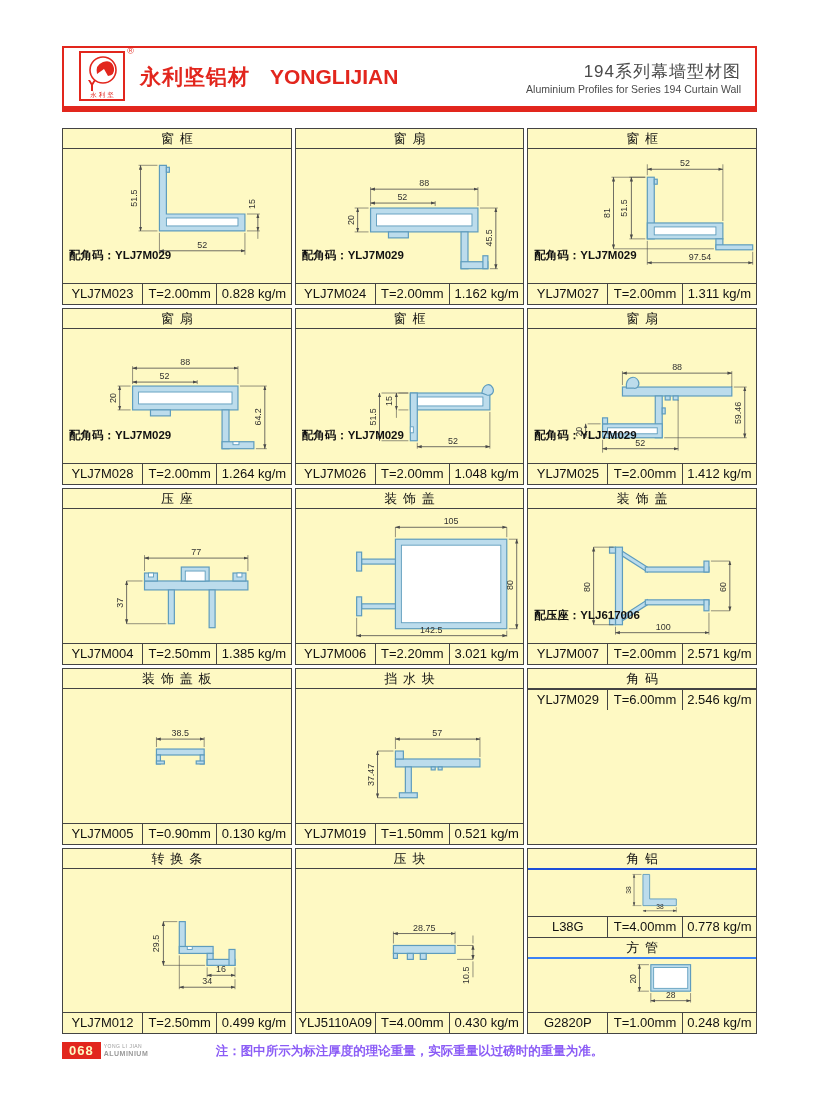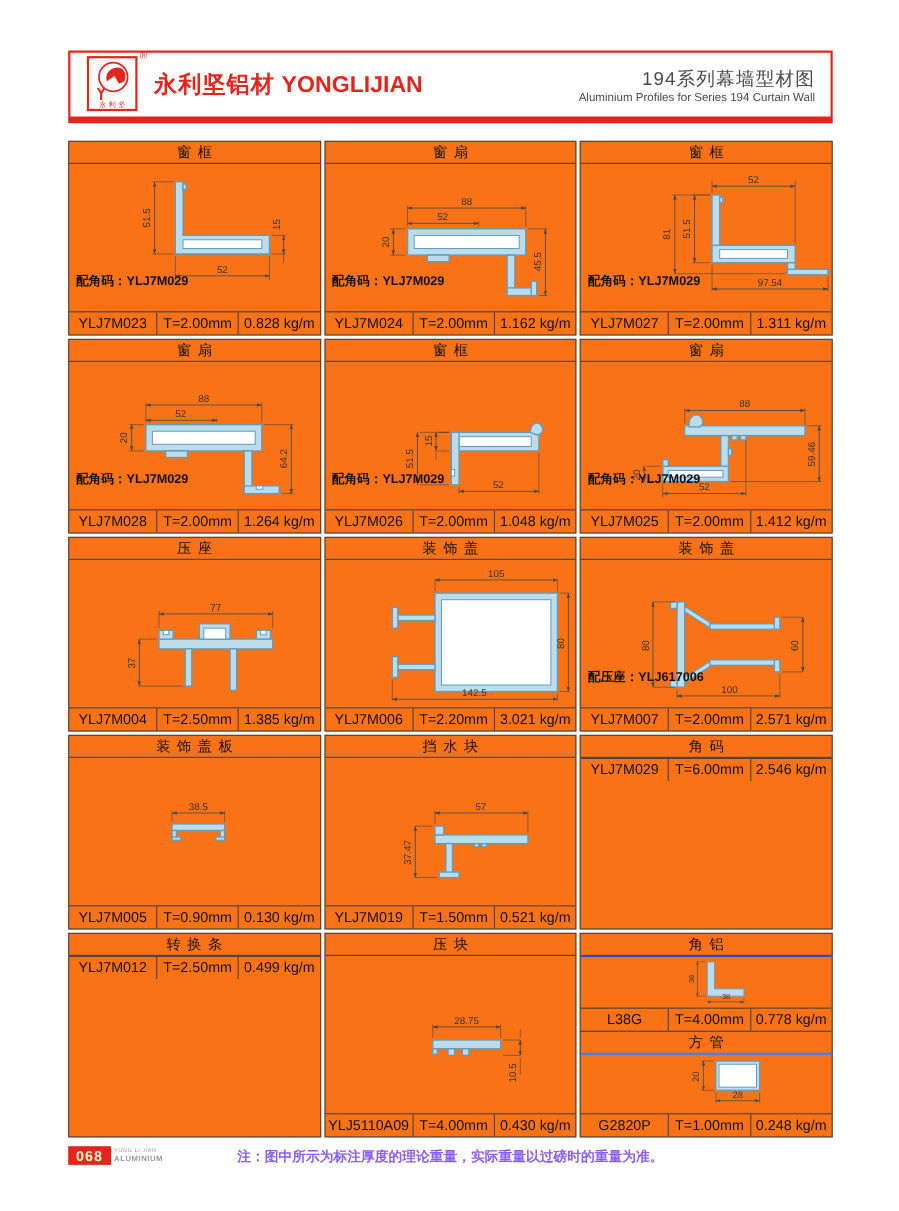--- a/index.html
+++ b/index.html
@@ -4,28 +4,28 @@
 <style>
   html,body{margin:0;padding:0;background:#fff;}
   body{width:817px;height:1101px;position:relative;font-family:"Liberation Sans",sans-serif;color:#111;}
   .page{position:absolute;left:62px;top:46px;width:695px;}
 
   
   .header-box{border:2px solid #e2261d;border-bottom:6px solid #e2261d;height:58px;display:flex;align-items:center;padding:0 14px;box-sizing:content-box;background:#fff;}
   .logo-wrap{position:relative;width:50px;height:54px;flex:0 0 auto;}
   .reg{position:absolute;right:-6px;top:-4px;color:#e2261d;font-size:9px;}
   .brand{margin-left:12px;color:#e2261d;font-weight:bold;font-size:21px;letter-spacing:1px;white-space:nowrap;}
-  .brand .en{margin-left:6px;letter-spacing:0;}
+  .brand .en{margin-left:20px;letter-spacing:0;}
   .titles{margin-left:auto;text-align:right;}
   .title-cn{font-size:17px;color:#4a4a4a;letter-spacing:1px;}
   .title-en{font-size:10.5px;color:#4a4a4a;margin-top:0;}
 
   
   .grid{margin-top:16px;display:grid;grid-template-columns:1fr 1fr 1fr;grid-template-rows:177px 177px 177px 177px 186px;gap:3px;}
-  .cell{border:1px solid #444;display:flex;flex-direction:column;background:#f97316;min-height:0;}
+  .cell{border:1px solid #444;display:flex;flex-direction:column;background:#fef9c3;min-height:0;}
   .cell-title{height:19px;line-height:19px;text-align:center;font-size:13px;letter-spacing:0.45em;text-indent:0.45em;border-bottom:1px solid #444;flex:0 0 auto;}
   .drawing{flex:1 1 auto;position:relative;min-height:0;}
   .drawing svg{position:absolute;inset:0;width:100%;height:100%;}
   .note{position:absolute;left:6px;bottom:20px;font-size:11.5px;font-weight:bold;color:#111;}
   .data-row{flex:0 0 auto;height:20px;border-top:1px solid #444;display:flex;font-size:13px;}
   .data-col{flex:1 1 32.5%;text-align:center;line-height:20px;overflow:hidden;}
   .data-col.model{flex:1 1 35%;}
   .data-col + .data-col{border-left:1px solid #444;}
   .subtitle{height:19px;line-height:19px;text-align:center;font-size:13px;letter-spacing:0.45em;text-indent:0.45em;border-top:1px solid #444;border-bottom:2px solid #3b82f6;flex:0 0 auto;}
   .draw-a{flex:0 0 46px;position:relative;}
@@ -404,20 +404,39 @@
       <div class="cell-title">角码</div>
       <div class="data-row">
         <div class="data-col model">YLJ7M029</div>
         <div class="data-col">T=6.00mm</div>
         <div class="data-col">2.546 kg/m</div>
       </div>
     </div>
 
     <div class="cell">
       <div class="cell-title">转换条</div>
+      <div class="drawing">
+        <svg viewBox="0 0 229 130" preserveAspectRatio="xMidYMid meet">
+          <rect class="mf" x="117" y="46" width="6" height="32"></rect>
+          <rect class="mf" x="117" y="71" width="34" height="7"></rect>
+          <rect class="mf" x="145" y="78" width="6" height="12"></rect>
+          <rect class="mf" x="145" y="84" width="28" height="6"></rect>
+          <rect class="mf" x="167" y="74" width="6" height="16"></rect>
+          <rect class="iw" x="125" y="71" width="5" height="3"></rect>
+          <path class="dx" d="M115,46 h-14 M143,90 h-42"></path>
+          <line class="dl" x1="101" y1="46" x2="101" y2="90" marker-start="url(#tk)" marker-end="url(#tk)"></line>
+          <text class="dt" x="97" y="68" transform="rotate(-90 97 68)">29.5</text>
+          <path class="dx" d="M145,92 v10 M173,92 v10"></path>
+          <line class="dl" x1="145" y1="100" x2="173" y2="100" marker-start="url(#tk)" marker-end="url(#tk)"></line>
+          <text class="dt" x="159" y="97">16</text>
+          <path class="dx" d="M117,80 v34 M173,104 v10"></path>
+          <line class="dl" x1="117" y1="112" x2="173" y2="112" marker-start="url(#tk)" marker-end="url(#tk)"></line>
+          <text class="dt" x="145" y="109">34</text>
+        </svg>
+      </div>
       <div class="data-row">
         <div class="data-col model">YLJ7M012</div>
         <div class="data-col">T=2.50mm</div>
         <div class="data-col">0.499 kg/m</div>
       </div>
     </div>
 
     <div class="cell">
       <div class="cell-title">压块</div>
       <div class="drawing">

